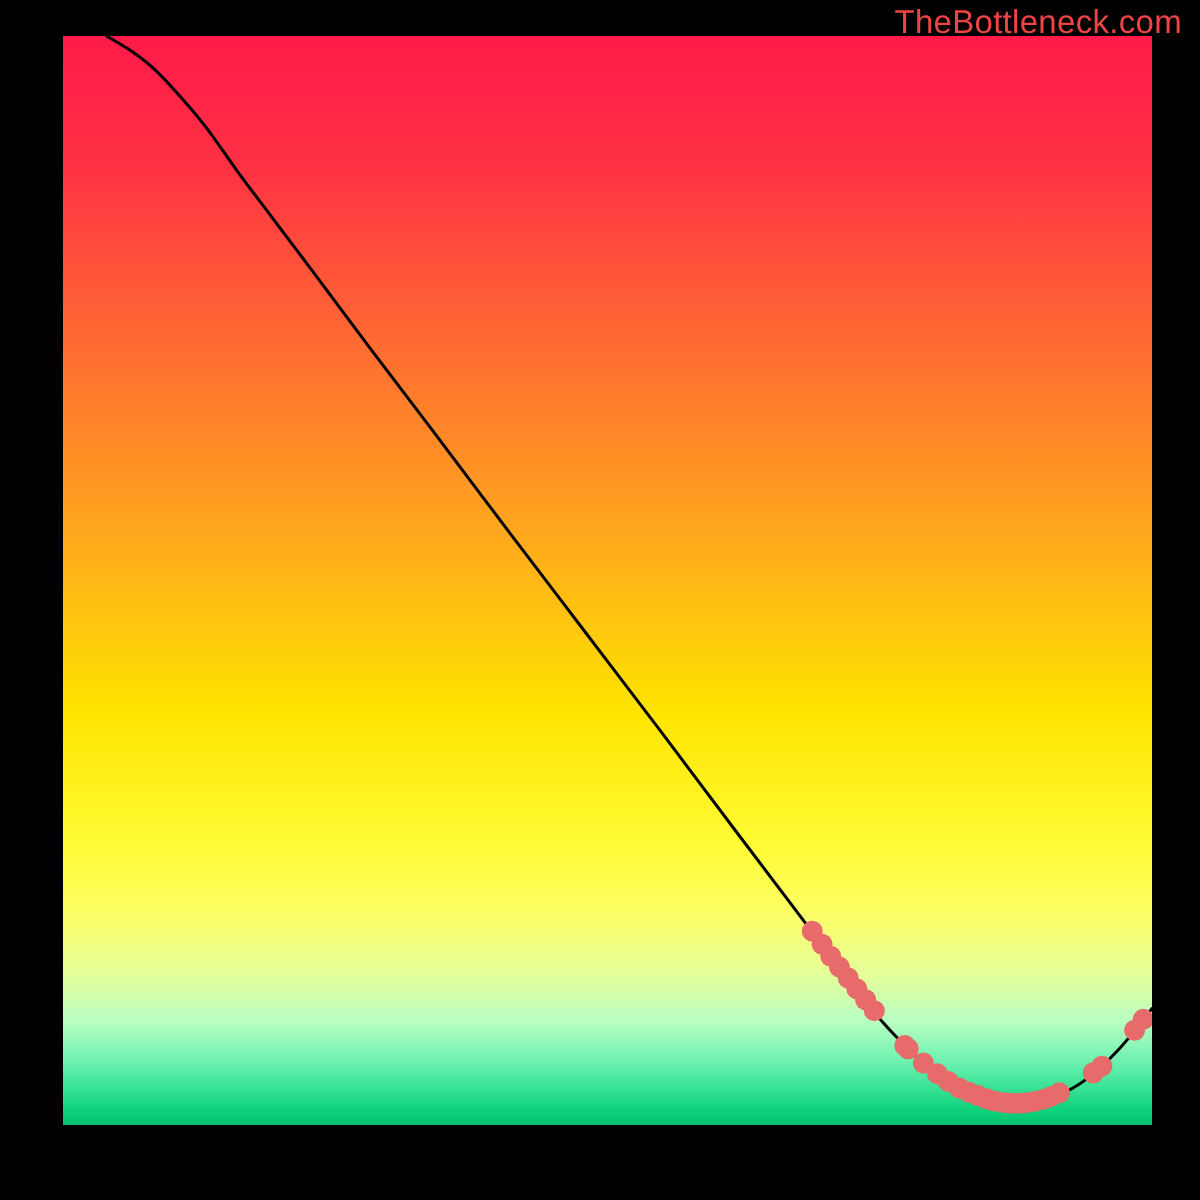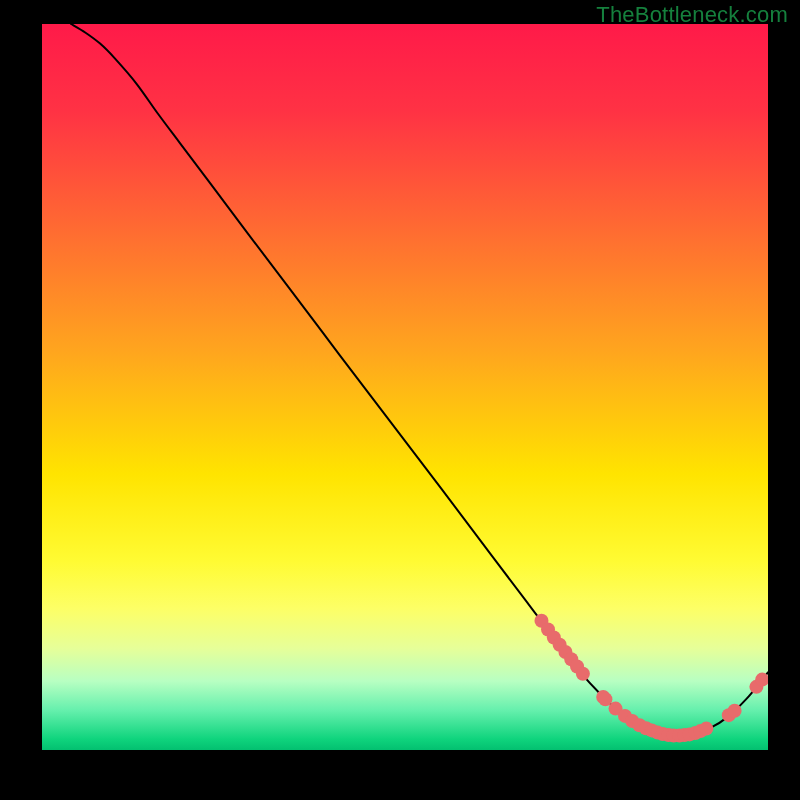--- a/index.html
+++ b/index.html
@@ -14,21 +14,21 @@
     position: relative;
     width: 800px;
     height: 800px;
   }
   .watermark {
     position: absolute;
     top: 2px;
     right: 12px;
     font-family: Arial, Helvetica, sans-serif;
     font-size: 22px;
-    color: #15803d;
+    color: #ef4444;
     letter-spacing: 0.2px;
     z-index: 10;
   }
   .plot {
     position: absolute;
     left: 42px;
     top: 24px;
     width: 726px;
     height: 726px;
   }

